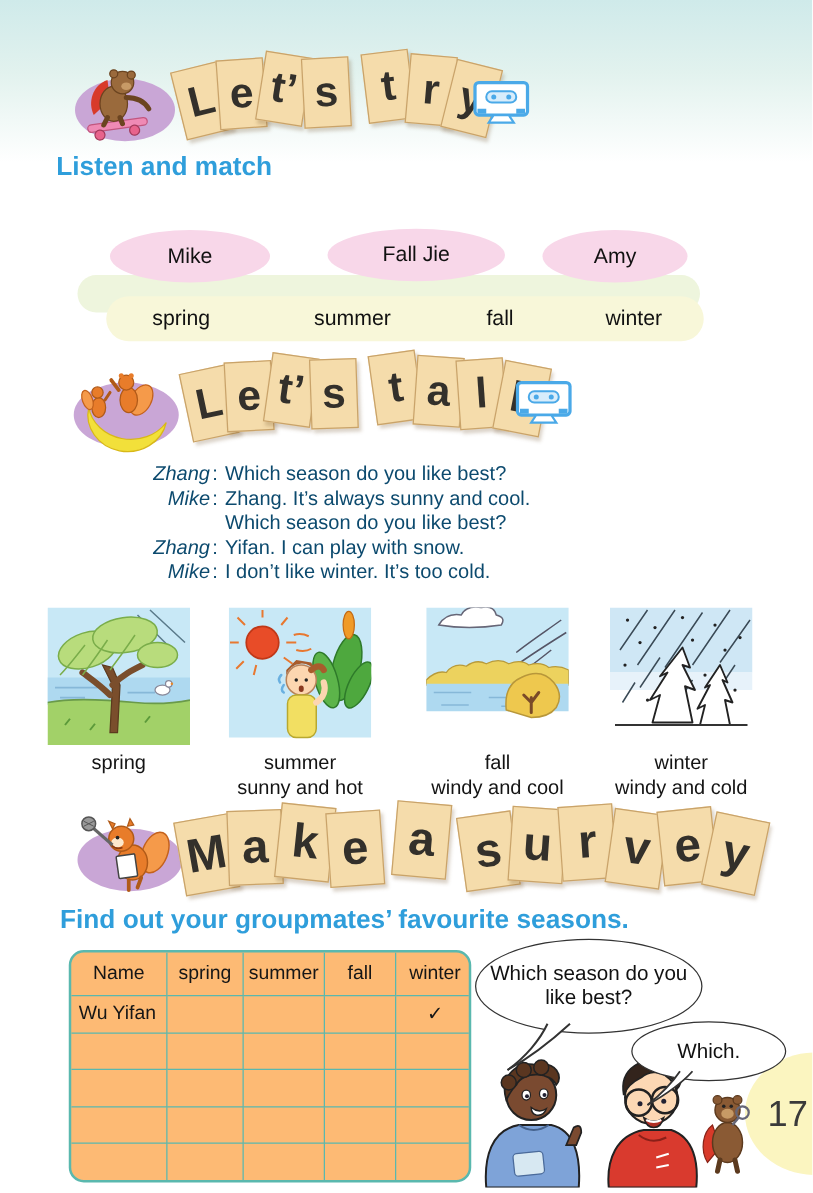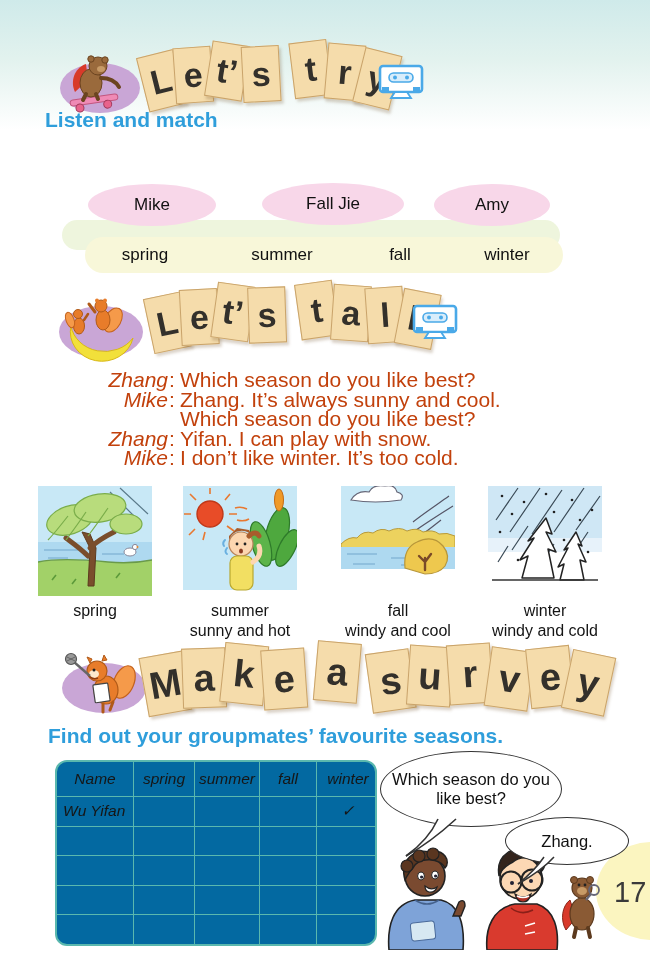--- a/index.html
+++ b/index.html
@@ -50,35 +50,35 @@
   .mint-wash{position:absolute;left:62px;top:220px;width:498px;height:30px;
         background:#eef5dd;border-radius:15px;}
   .name-oval{position:absolute;height:42px;background:#f8d7e9;border-radius:50%;
         display:flex;align-items:center;justify-content:center;font-size:17px;color:#111;}
   .season-band{position:absolute;left:85px;top:237px;width:478px;height:36px;
         background:#f8f7d9;border-radius:18px;}
   .season-word{position:absolute;top:50%;transform:translate(-50%,-50%);
         font-size:17px;color:#111;white-space:nowrap;}
 
   
-  .dialogue{position:absolute;left:0;top:370px;width:600px;font-size:21px;
-        line-height:19.5px;color:#c2410c;}
+  .dialogue{position:absolute;left:0;top:370px;width:600px;font-size:16px;
+        line-height:19.5px;color:#0c4a6e;}
   .dlg-line{display:flex;}
   .dlg-speaker{width:168px;text-align:right;font-style:italic;}
   .dlg-sep{width:8px;text-align:center;}
   .dlg-text{margin-left:4px;}
 
   
   .card{position:absolute;top:486px;width:146px;text-align:center;}
   .scene{display:block;margin:0 auto;}
   .caption{margin-top:5px;font-size:16px;line-height:20px;color:#141414;}
 
   
   .table-wrap{position:absolute;left:55px;top:760px;width:318px;height:182px;
-        border:2px solid #5ab8ae;border-radius:12px;overflow:hidden;background:#0369a1;font-style:italic;}
+        border:2px solid #5ab8ae;border-radius:12px;overflow:hidden;background:#fdba74;}
   table.survey{width:100%;height:100%;border-collapse:collapse;table-layout:fixed;}
   table.survey td{border:1.4px solid #5ab8ae;font-size:15.5px;color:#161616;
         text-align:center;padding:0;}
   table.survey tr td:first-child{border-left:none;text-align:left;padding-left:6px;}
   table.survey tr td:last-child{border-right:none;}
   table.survey tr:first-child td{border-top:none;}
   table.survey tr:last-child td{border-bottom:none;}
   table.survey tr:first-child td:first-child{text-align:center;padding-left:0;}
   .check{color:#6f8f8c;font-size:16px;}
 
@@ -125,21 +125,21 @@
   <svg class="art" style="left:378px;top:62px" width="46" height="38" viewBox="0 0 46 38">
     <rect x="2" y="4" width="42" height="26" rx="3" fill="#fff" stroke="#4aa9e8" stroke-width="2.6"></rect>
     <rect x="11" y="11" width="24" height="9" rx="4.5" fill="#d8edfb" stroke="#4aa9e8" stroke-width="1.6"></rect>
     <circle cx="17" cy="15.5" r="2" fill="#4aa9e8"></circle>
     <circle cx="29" cy="15.5" r="2" fill="#4aa9e8"></circle>
     <rect x="4" y="25" width="7" height="4" fill="#4aa9e8"></rect>
     <rect x="35" y="25" width="7" height="4" fill="#4aa9e8"></rect>
     <path d="M13,36 L17,30 H29 L33,36 Z" fill="#fff" stroke="#4aa9e8" stroke-width="1.8"></path>
   </svg>
 
-  <div class="blue-line" style="left:45px;top:108px">Listen and match</div>
+  <div class="blue-line" style="left:45px;top:122px">Listen and match</div>
 
   <div class="mint-wash"></div>
 
   <div class="name-oval" style="left:88px;top:184px;width:128px">
       <span>Mike</span>
     </div>
   <div class="name-oval" style="left:262px;top:183px;width:142px">
       <span>Fall Jie</span>
     </div>
   <div class="name-oval" style="left:434px;top:184px;width:116px">
@@ -386,21 +386,21 @@
   <div class="bubble" style="left:380px;top:751px;width:160px;height:74;height:74px;padding:0 10px">
     <span>Which season do you like best?</span>
   </div>
   <svg class="tail" style="left:404px;top:818px" width="56" height="42" viewBox="0 0 56 42">
     <path d="M34,0 C28,14 16,28 2,38 C20,28 40,12 52,0 Z" fill="#fff"></path>
     <path d="M34,1 C28,14 16,28 2,38" fill="none" stroke="#333" stroke-width="1.6"></path>
     <path d="M2,38 C20,28 40,12 52,1" fill="none" stroke="#333" stroke-width="1.6"></path>
   </svg>
 
   <div class="bubble" style="left:505px;top:817px;width:122px;height:46px">
-    <span>Zhang.</span>
+    <span>Which.</span>
   </div>
   <svg class="tail" style="left:516px;top:856px" width="40" height="30" viewBox="0 0 40 30">
     <path d="M28,0 C22,10 12,20 2,28 C16,20 30,10 38,0 Z" fill="#fff"></path>
     <path d="M28,1 C22,10 12,20 2,28" fill="none" stroke="#333" stroke-width="1.5"></path>
     <path d="M2,28 C16,20 30,10 38,1" fill="none" stroke="#333" stroke-width="1.5"></path>
   </svg>
 
   <svg class="art" style="left:375px;top:842px;z-index:3" width="195" height="108" viewBox="0 0 195 108">
 
     <path d="M14,108 C12,84 18,62 40,58 L66,58 C84,62 90,82 88,108 Z" fill="#7ea3d8" stroke="#222" stroke-width="1.6"></path>

